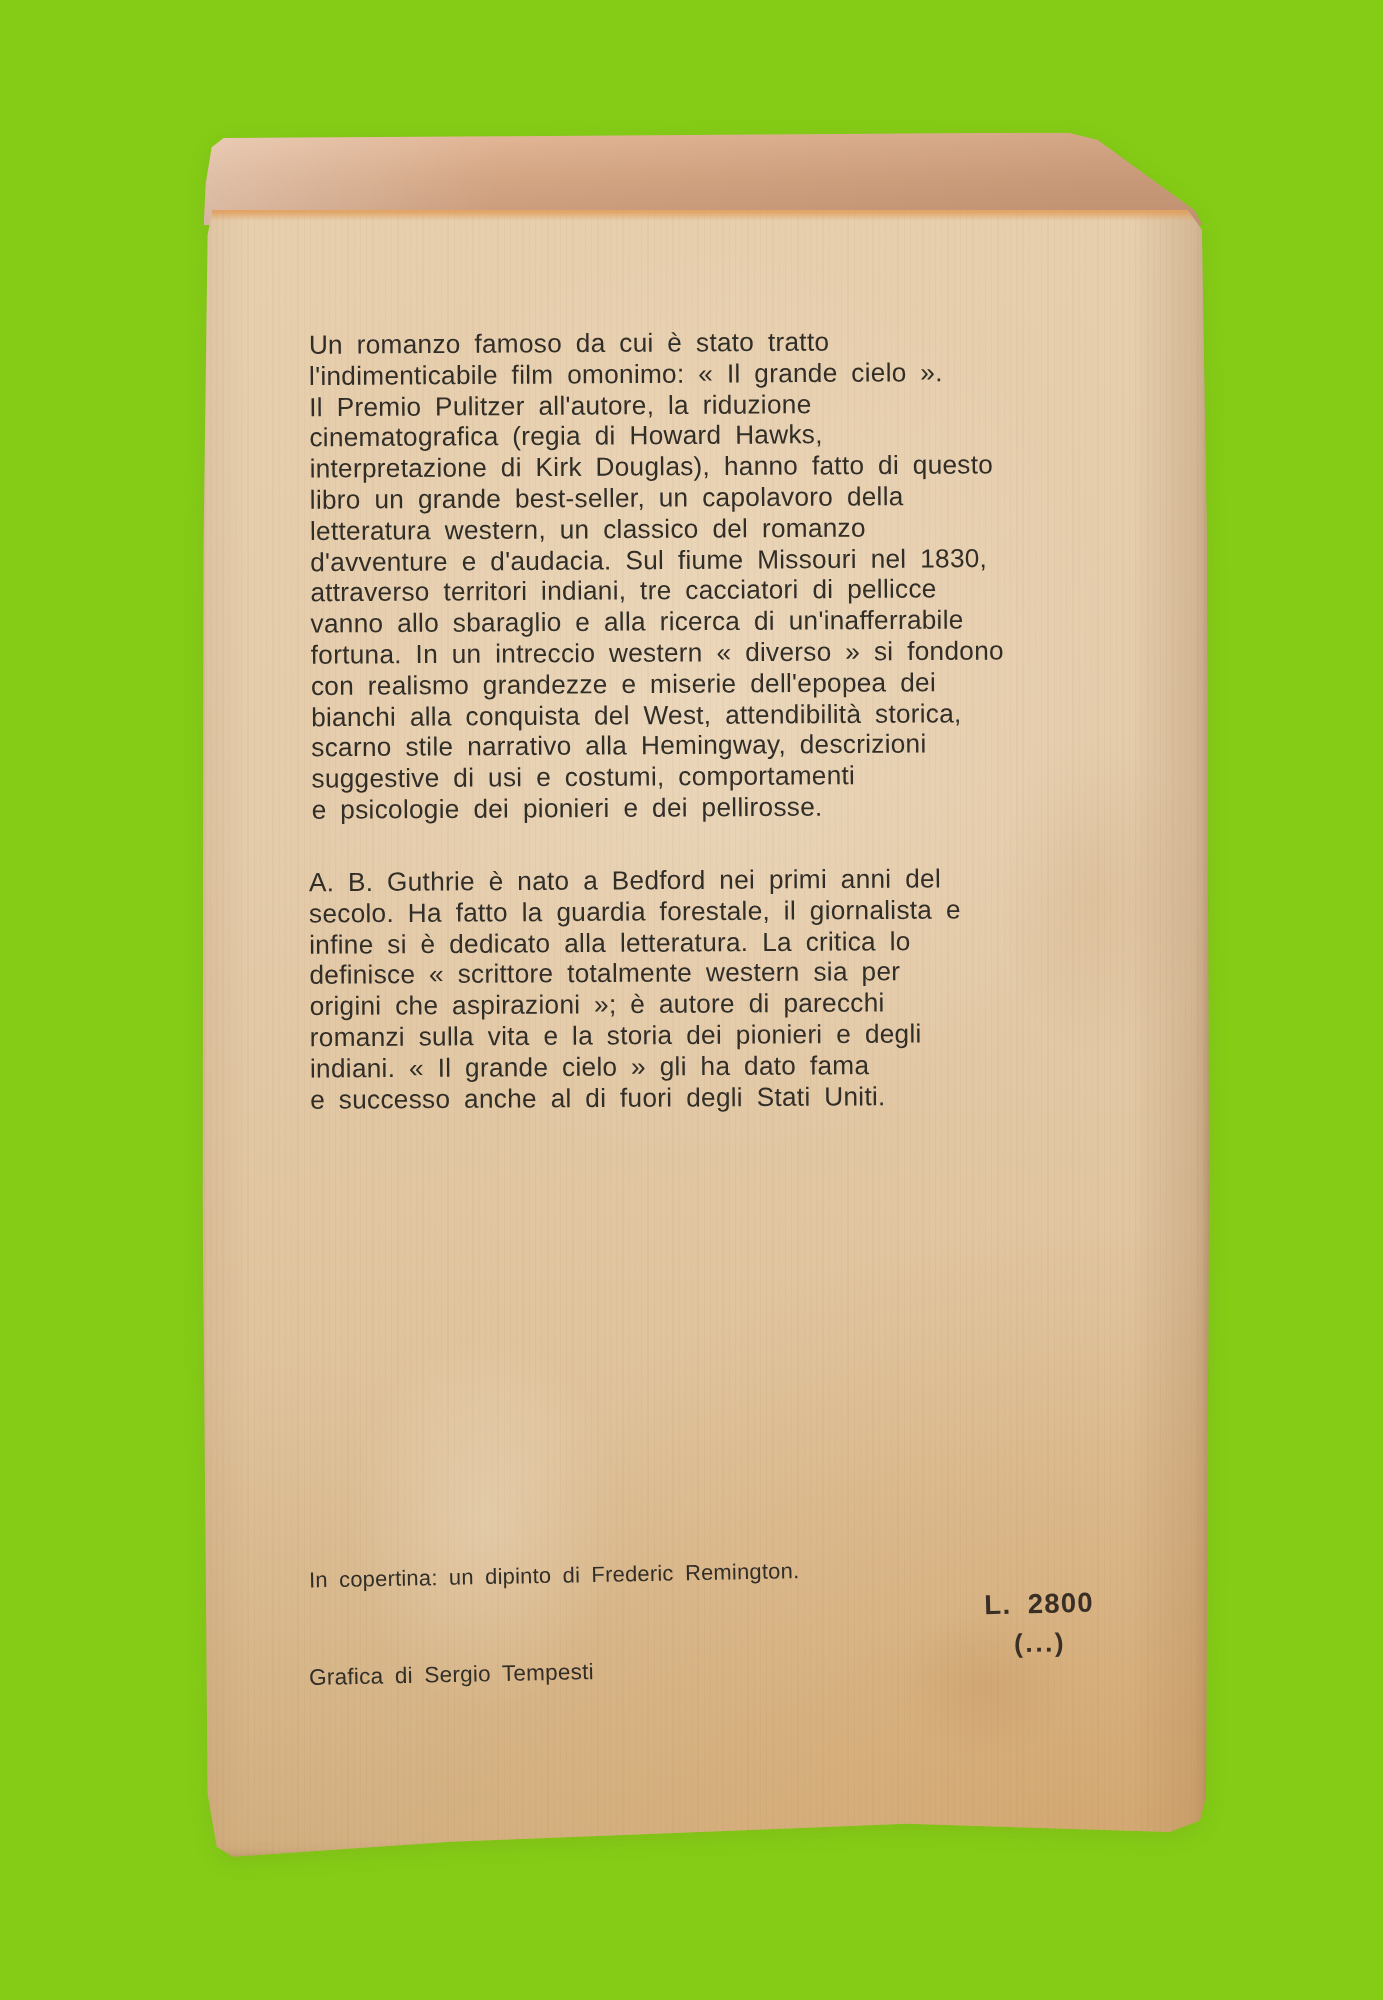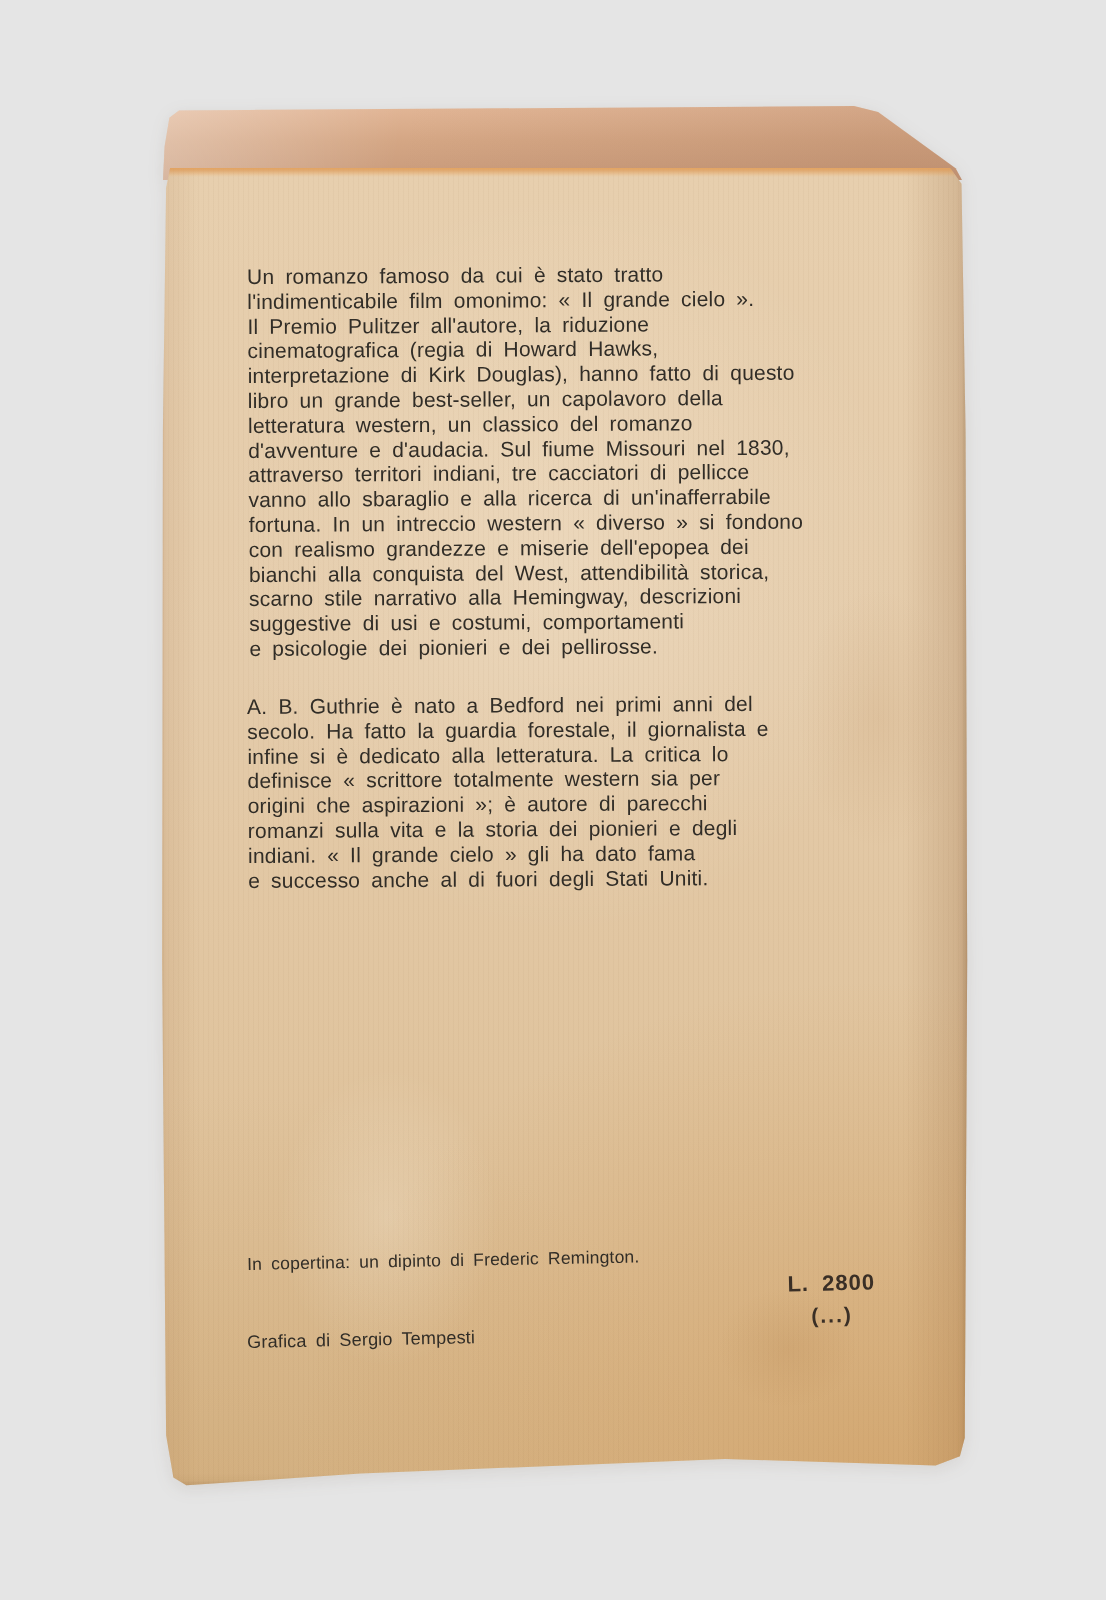--- a/index.html
+++ b/index.html
@@ -3,21 +3,21 @@
 <meta charset="utf-8">
 <style>
   html,body{margin:0;padding:0;}
   body{
     width:1106px;height:1600px;
     background:#ffffff;
     font-family:"Liberation Sans", sans-serif;
     overflow:hidden;
     position:relative;
   }
-  .scene{position:absolute;inset:0;background:#e5e5e5;}
+  .scene{position:absolute;inset:0;background:#84cc16;}
 
   .book{
     position:absolute;left:158px;top:106px;width:810px;height:1380px;
     filter:drop-shadow(0 4px 8px rgba(90,70,50,0.10));
   }
 
   
   .book-top{
     position:absolute;left:5px;top:0;width:799px;height:74px;
     background:

